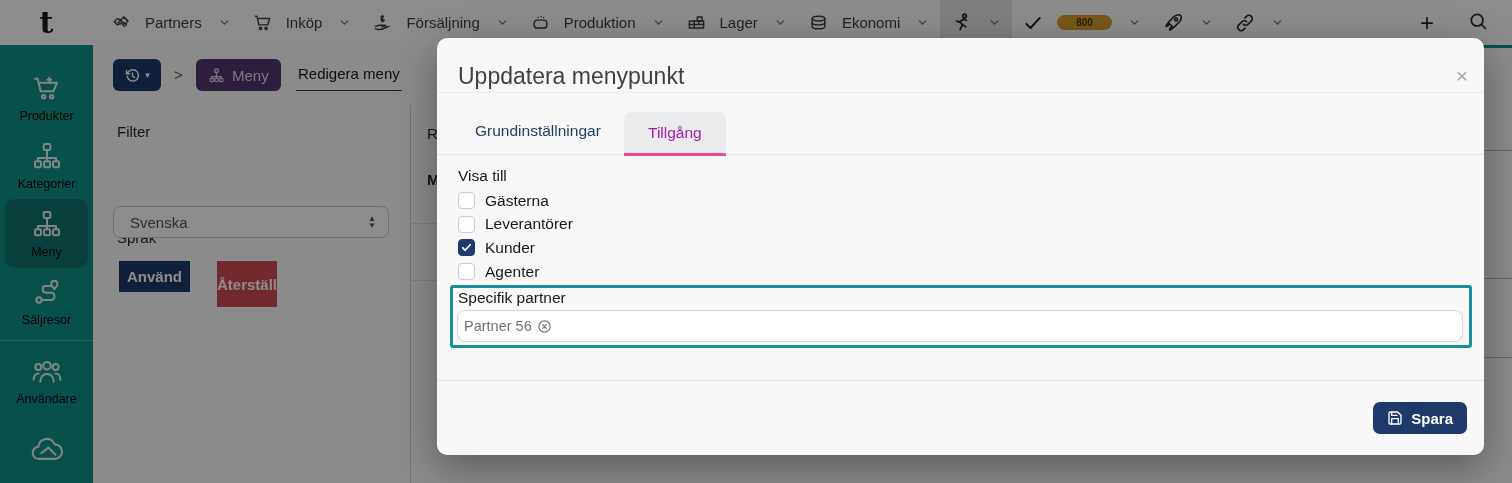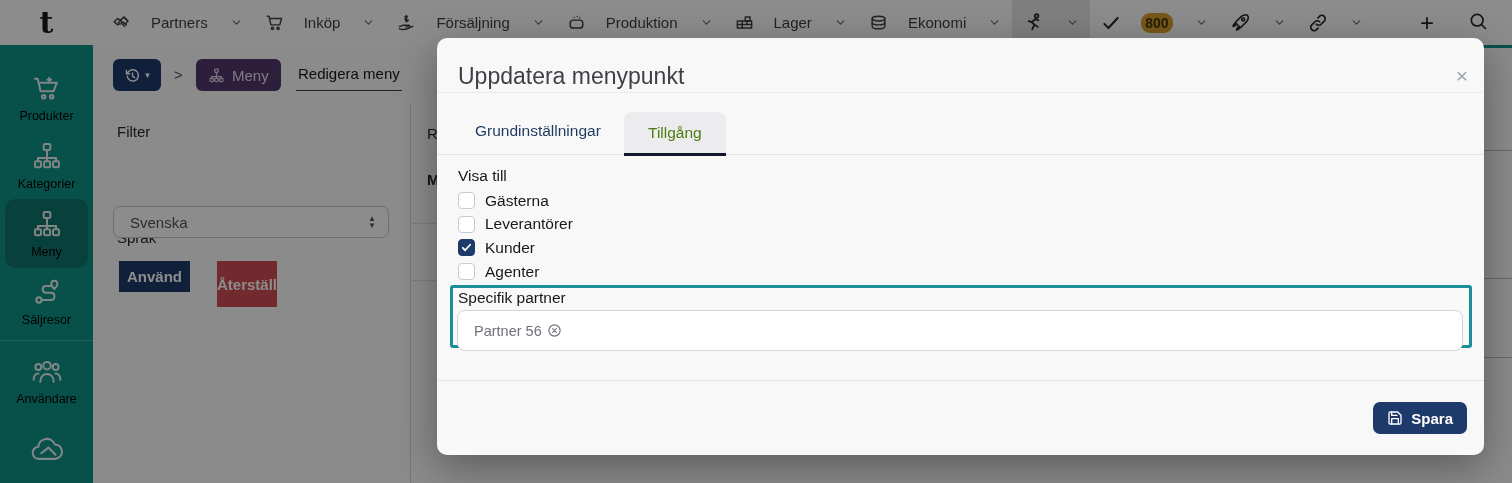--- a/index.html
+++ b/index.html
@@ -3,25 +3,25 @@
 <meta charset="utf-8">
 <style>
   * { margin:0; padding:0; box-sizing:border-box; }
   html,body { width:1512px; height:483px; overflow:hidden; font-family:"Liberation Sans", sans-serif; background:#fff; }
   .stage { position:relative; width:1512px; height:483px; background:#fdfdfd; }
 
   
   .topbar { position:absolute; left:0; top:0; width:1512px; height:45px; background:#ffffff; display:flex; align-items:center; z-index:1; }
   .logo { width:93px; text-align:center; font-family:"DejaVu Serif", serif; font-weight:bold; font-size:30px; color:#18181b; line-height:45px; }
   .nav { display:flex; align-items:center; height:100%; margin-left:8px; }
-  .nav-item { display:flex; align-items:center; gap:20px; height:100%; padding:0 11px; color:#3f3f46; font-size:15px; cursor:pointer; }
+  .nav-item { display:flex; align-items:center; gap:14px; height:100%; padding:0 11px; color:#3f3f46; font-size:15px; cursor:pointer; }
   .nav-item.active { background:#e7e7e8; }
   .nav-item svg { display:block; }
   .chev { margin-left:2px; opacity:.8; }
-  .badge { background:#dba12e; color:#46350a; font-size:14px; font-weight:bold; padding:2px 4px; border-radius:9px; }
+  .badge { background:#dba12e; color:#46350a; font-size:10px; font-weight:bold; padding:2px 19px; border-radius:9px; }
   .topbar-right { margin-left:auto; display:flex; align-items:center; gap:34px; padding-right:24px; }
   .plus-btn { font-size:24px; color:#27272a; line-height:24px; cursor:pointer; }
 
   
   .sidebar { position:absolute; left:0; top:45px; width:93px; height:438px; background:#0d9488; z-index:1; display:flex; flex-direction:column; padding-top:18px; }
   .side-item { height:74px; display:flex; flex-direction:column; align-items:center; justify-content:center; gap:5px; color:#e9f4f2; cursor:pointer; }
   .side-item .lbl { font-size:12.5px; color:#000000; }
   .side-item.active { background:#0f766e; border-radius:10px; margin:0 5px; }
   .side-div { height:1px; background:rgba(255,255,255,.25); margin:4px 0 6px 0; }
   .side-item svg { display:block; }
@@ -52,32 +52,32 @@
   
   .overlay { position:absolute; inset:0; background:rgba(0,0,0,.45); z-index:10; }
   .modal { position:absolute; left:437px; top:38px; width:1047px; height:417px; background:#f8f8f9; border-radius:10px; box-shadow:0 12px 40px rgba(0,0,0,.35); z-index:20; }
   .modal-title { position:absolute; left:21px; top:52px; transform:translateY(-100%); font-size:23px; color:#3f3f46; }
   .modal-close { position:absolute; right:16px; top:48px; transform:translateY(-100%); font-size:21px; color:#9ca3af; cursor:pointer; line-height:20px; }
   .hdr-div { position:absolute; left:0; right:0; top:54px; height:1px; background:#ebebed; }
 
   .tabs { position:absolute; left:0; right:0; top:54px; height:63px; border-bottom:1px solid #e4e4e7; }
   .tab { position:absolute; bottom:0; font-size:15.5px; cursor:pointer; }
   .tab-basic { left:38px; padding-bottom:14px; color:#1e3a5f; }
-  .tab-access { left:187px; background:#ececee; color:#4d7c0f; padding:12px 24px 11px 24px; border-radius:8px 8px 0 0; border-bottom:3px solid #0f172a; margin-bottom:-2px; }
+  .tab-access { left:187px; background:#ececee; color:#a21caf; padding:12px 24px 11px 24px; border-radius:8px 8px 0 0; border-bottom:3px solid #ec4899; margin-bottom:-2px; }
 
   .visa-label { position:absolute; left:21px; top:129px; font-size:15.5px; color:#18181b; }
   .cb-list { position:absolute; left:21px; top:151px; }
   .cb-row { display:flex; align-items:center; gap:10px; height:23.6px; cursor:pointer; }
   .cb-box { width:17px; height:17px; border:1.5px solid #c4ccd6; border-radius:4px; background:#fff; display:flex; align-items:center; justify-content:center; }
   .cb-box.checked { background:#1e3a6b; border-color:#1e3a6b; }
   .cb-label { font-size:15.5px; color:#18181b; }
 
   .hl-box { position:absolute; left:13px; top:247px; width:1022px; height:63px; border:3px solid #1a8f99; border-radius:3px; }
   .hl-label { position:absolute; left:5px; top:1px; font-size:15.5px; color:#18181b; }
-  .hl-input { position:absolute; left:4px; top:22px; right:6px; height:41px; background:#fff; border:1px solid #d4d4d8; border-radius:8px; display:flex; align-items:center; padding-left:16px; cursor:text; }
+  .hl-input { position:absolute; left:4px; top:22px; right:6px; height:32px; background:#fff; border:1px solid #d4d4d8; border-radius:8px; display:flex; align-items:center; padding-left:6px; cursor:text; }
   .tag { display:flex; align-items:center; gap:5px; font-size:14.5px; color:#71717a; }
   .tag svg { display:block; cursor:pointer; }
 
   .foot-div { position:absolute; left:0; right:0; top:342px; height:1px; background:#e4e4e7; }
   .save-btn { position:absolute; right:17px; top:364px; height:32px; background:#1e3a6b; border:none; border-radius:7px; color:#fff; font-size:15px; font-weight:bold; font-family:inherit; display:flex; align-items:center; gap:8px; padding:0 14px; cursor:pointer; }
 </style>
 </head>
 <body>
 
 <div class="stage">

